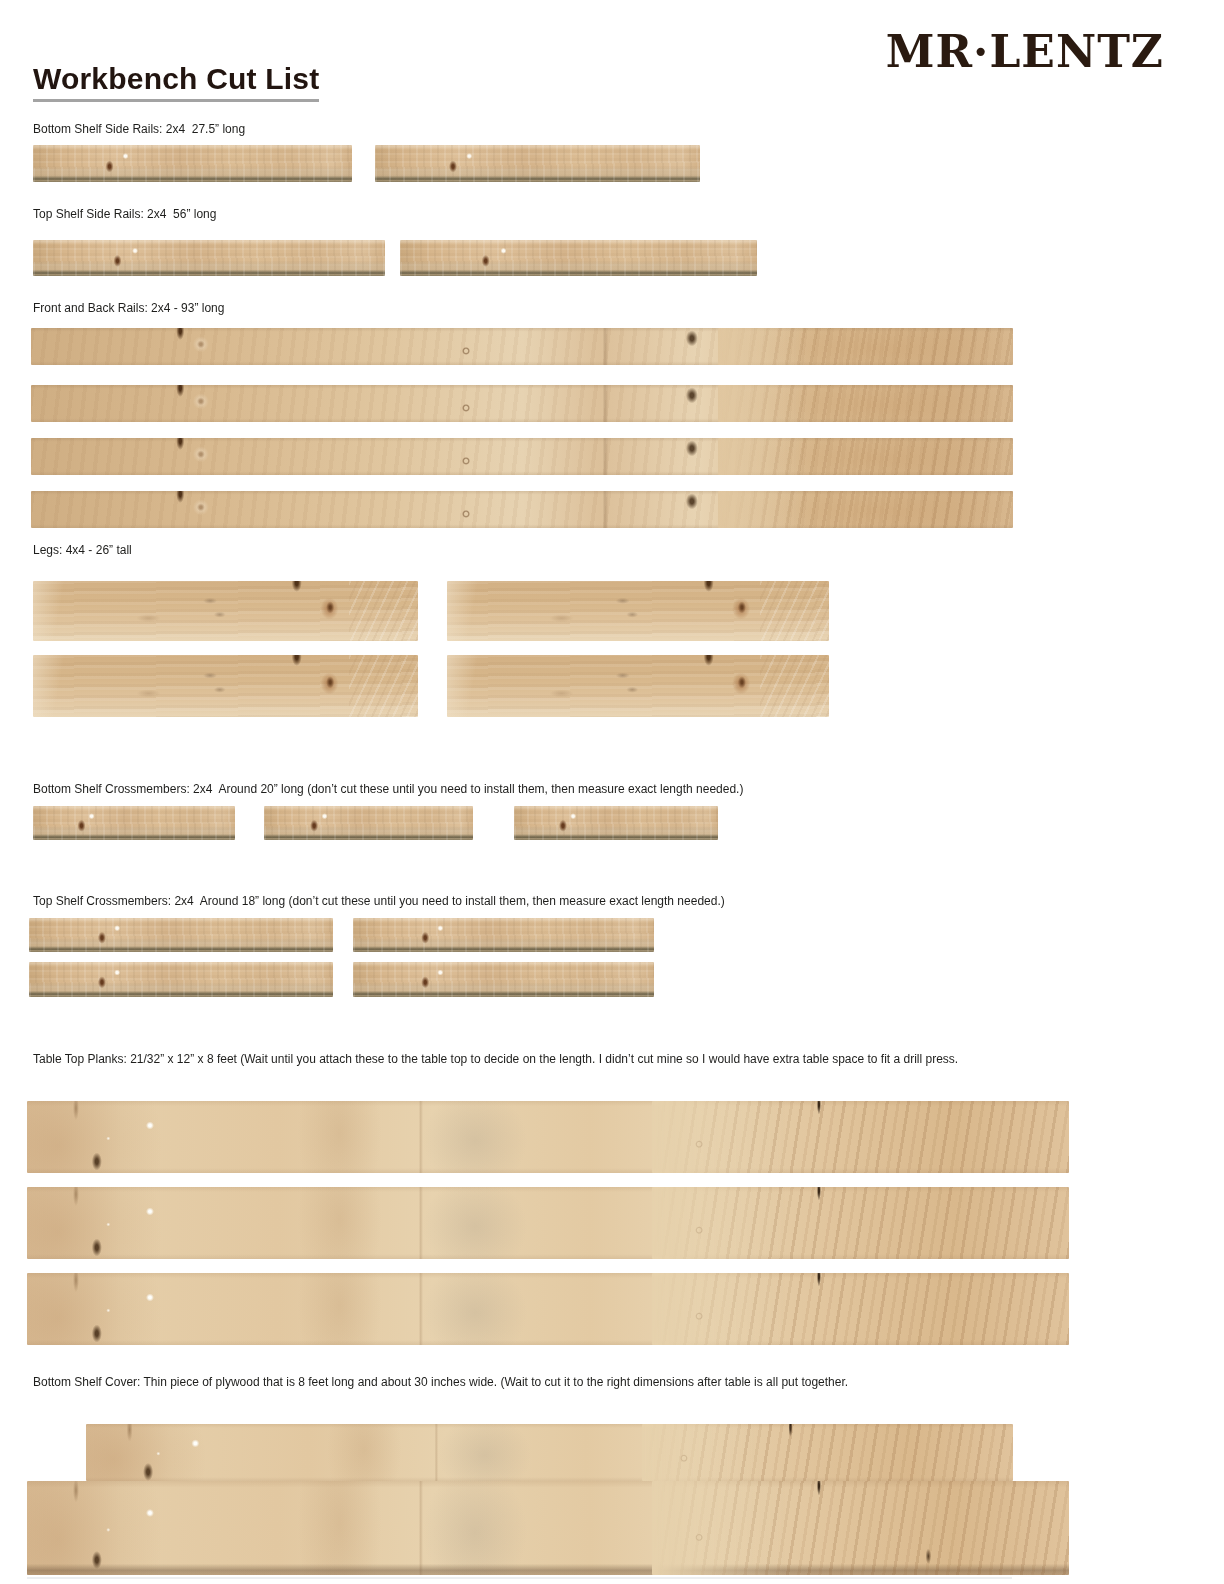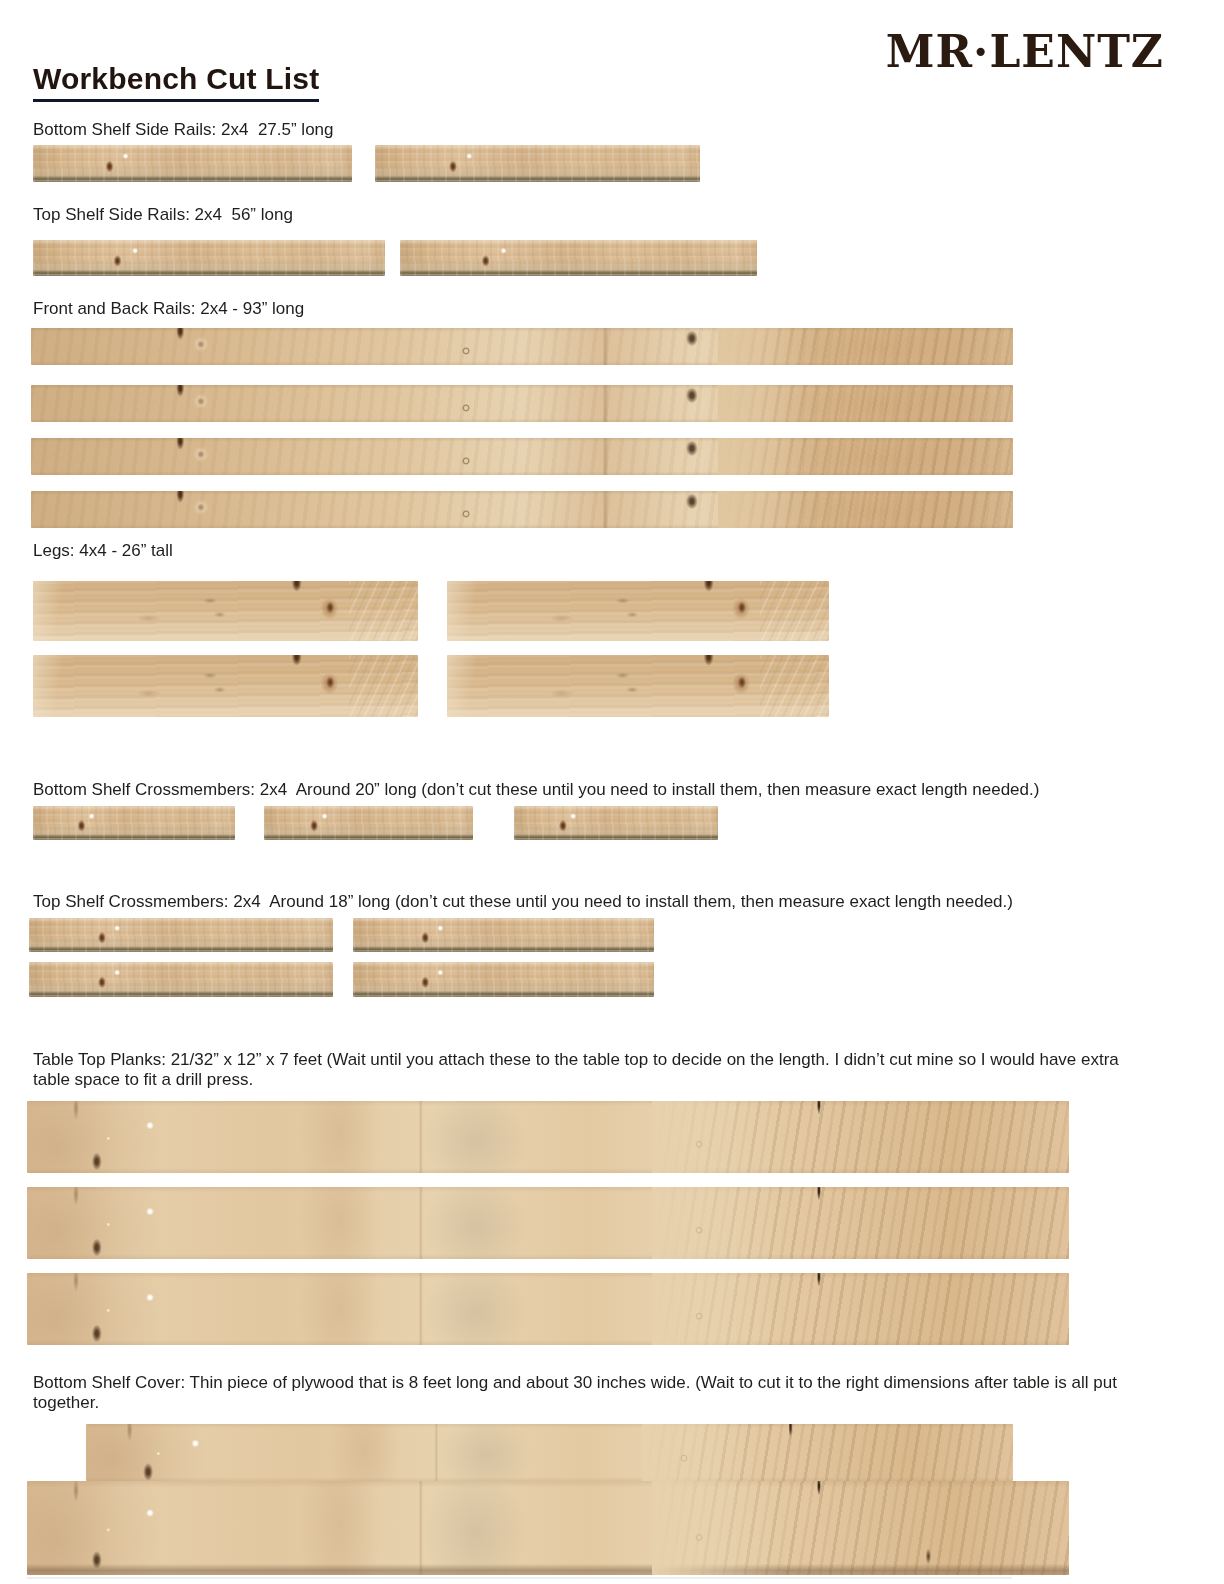--- a/index.html
+++ b/index.html
@@ -13,27 +13,27 @@
   }
   .brand{
     position:absolute;top:30px;right:60px;
     font-family:"DejaVu Serif", serif;
     font-weight:bold;font-size:44px;line-height:1;
     letter-spacing:1px;color:#2a1a10;
   }
   .title{
     position:absolute;left:33px;top:62px;margin:0;
     font-size:30px;font-weight:bold;color:#221510;
-    border-bottom:3px solid #0f172a;padding-bottom:3px;
+    border-bottom:3px solid #a3a3a3;padding-bottom:3px;
     display:inline-block;letter-spacing:.2px;
   }
   .sec{position:absolute;left:0;top:0;width:1224px;}
   .sec-label{
     position:absolute;left:33px;top:0;
-    font-size:17px;line-height:19.5px;color:#1e1e1c;
+    font-size:12px;line-height:19.5px;color:#1e1e1c;
     white-space:pre-wrap;
   }
   .plank{position:absolute;border-radius:1px;}
 
   
   .rail{
     background:
       radial-gradient(circle 3px at 29% 30%, rgba(255,253,247,.95) 40%, rgba(255,253,247,0) 100%),
       radial-gradient(ellipse 4px 6px at 24% 58%, rgba(92,48,20,.92) 30%, rgba(92,48,20,0) 100%),
       repeating-linear-gradient(88deg, rgba(255,255,255,.12) 0 2px, rgba(0,0,0,0) 2px 7px, rgba(146,120,88,.10) 7px 9px, rgba(0,0,0,0) 9px 14px),
@@ -162,21 +162,21 @@
 
   <div class="sec" style="top:892px">
     <div class="sec-label" style="width:1160px">Top Shelf Crossmembers: 2x4  Around 18” long (don’t cut these until you need to install them, then measure exact length needed.)</div>
     <div class="plank rail" style="left:29px;top:26px;width:304px;height:34px"></div>
     <div class="plank rail" style="left:353px;top:26px;width:301px;height:34px"></div>
     <div class="plank rail" style="left:29px;top:70px;width:304px;height:35px"></div>
     <div class="plank rail" style="left:353px;top:70px;width:301px;height:35px"></div>
   </div>
 
   <div class="sec" style="top:1050px">
-    <div class="sec-label" style="width:1105px">Table Top Planks: 21/32” x 12” x 7 feet (Wait until you attach these to the table top to decide on the length. I didn’t cut mine so I would have extra table space to fit a drill press.</div>
+    <div class="sec-label" style="width:1105px">Table Top Planks: 21/32” x 12” x 8 feet (Wait until you attach these to the table top to decide on the length. I didn’t cut mine so I would have extra table space to fit a drill press.</div>
     <div class="plank tabletop" style="left:27px;top:51px;width:1042px;height:72px"></div>
     <div class="plank tabletop" style="left:27px;top:137px;width:1042px;height:72px"></div>
     <div class="plank tabletop" style="left:27px;top:223px;width:1042px;height:72px"></div>
   </div>
 
   <div class="sec" style="top:1373px">
     <div class="sec-label" style="width:1150px">Bottom Shelf Cover: Thin piece of plywood that is 8 feet long and about 30 inches wide. (Wait to cut it to the right dimensions after table is all put together.</div>
     <div class="plank tabletop" style="left:86px;top:51px;width:927px;height:57px"></div>
     <div class="plank tabletop cover-bottom" style="left:27px;top:108px;width:1042px;height:94px"></div>
   </div>

